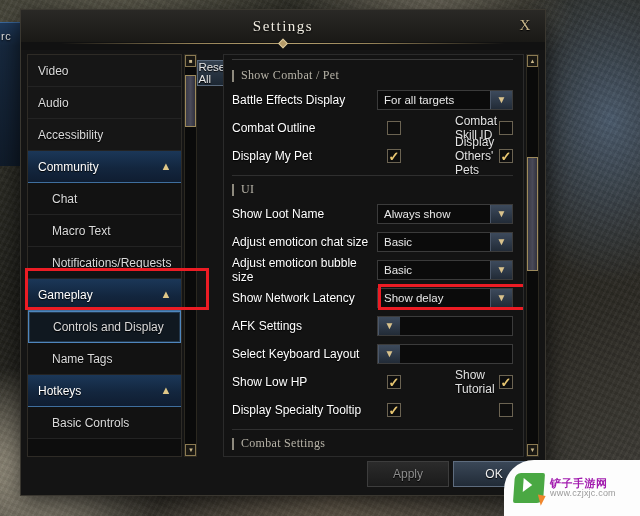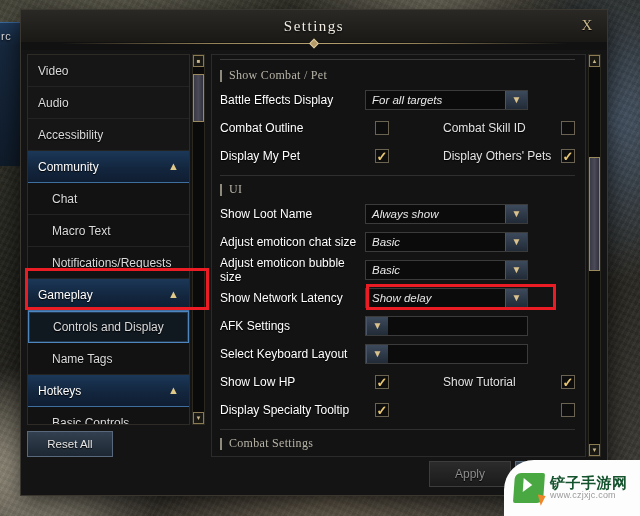--- a/index.html
+++ b/index.html
@@ -46,21 +46,21 @@
   }
   #bg-left-strip {
     position: absolute; left: 0; top: 46px; width: 20px; height: 120px;
     background: linear-gradient(#17293f, #101c2b);
   }
 
   
   #settings-dialog {
     position: absolute;
     left: 20px; top: 9px;
-    width: 588px; height: 487px;
+    width: 526px; height: 487px;
     background: #141414;
     border: 1px solid #3a3730;
     box-shadow: 0 6px 24px rgba(0,0,0,.75);
     display: flex; flex-direction: column;
   }
 
   
   #title-bar {
     position: relative;
     height: 32px; flex: 0 0 32px;
@@ -106,21 +106,21 @@
     flex: 1 1 auto;
     display: flex;
     padding: 4px 6px 0 6px;
     gap: 6px;
     min-height: 0;
   }
 
   
   #sidebar-wrap {
     width: 178px; flex: 0 0 178px;
-    display: flex; flex-direction: column;
+    display: flex; 
     min-height: 0;
   }
   #sidebar-scroll-area {
     display: flex; flex: 1 1 auto; min-height: 0;
   }
   #sidebar-list {
     flex: 1 1 auto;
     background: #0d0d0d;
     border: 1px solid #2e2b26;
     overflow: hidden;
@@ -207,20 +207,21 @@
   
   #content-wrap {
     flex: 1 1 auto;
     display: flex; flex-direction: column;
     min-width: 0; min-height: 0;
   }
   #content-scroll-area {
     flex: 1 1 auto;
     display: flex;
     min-height: 0;
+    margin-left: 12px;
   }
   #content-panel {
     flex: 1 1 auto;
     background: #131313;
     border: 1px solid #2b2b2b;
     padding: 2px 10px 0 8px;
     overflow: hidden;
     position: relative;
   }
   #content-top-rule {
@@ -260,21 +261,21 @@
     background: #0b0b0b;
     border: 1px solid #3b3b3b;
     display: flex; align-items: center;
     cursor: pointer;
     position: relative;
   }
   .dropdown-value {
     flex: 1 1 auto;
     padding-left: 6px;
     color: #e8e8e8; font-size: 11.5px;
-    white-space: nowrap; overflow: hidden; font-style: italic;
+    white-space: nowrap; overflow: hidden;
   }
   .dropdown-arrow {
     width: 22px; height: 100%;
     background: linear-gradient(180deg, #3d4a5c, #222b37);
     border-left: 1px solid #4a5668;
     display: flex; align-items: center; justify-content: center;
     color: #d9c28c; font-size: 10px; line-height: 1;
   }
 
   .checkbox {
@@ -367,21 +368,21 @@
   #watermark-cursor {
     position: absolute; right: -3px; bottom: -2px;
     width: 0; height: 0;
     border-left: 7px solid #f0862c;
     border-top: 4px solid transparent;
     border-bottom: 8px solid transparent;
     transform: rotate(-18deg);
   }
   #watermark-text { line-height: 1.1; }
   #watermark-title {
-    font-size: 15px; font-weight: bold; color: #14532d;
+    font-size: 11px; font-weight: bold; color: #a21caf;
     letter-spacing: .5px;
   }
   #watermark-url {
     font-size: 9px; color: #9a9a9a; letter-spacing: .2px;
   }
 </style>
 </head>
 <body>
 
 <div id="game-bg"></div>

